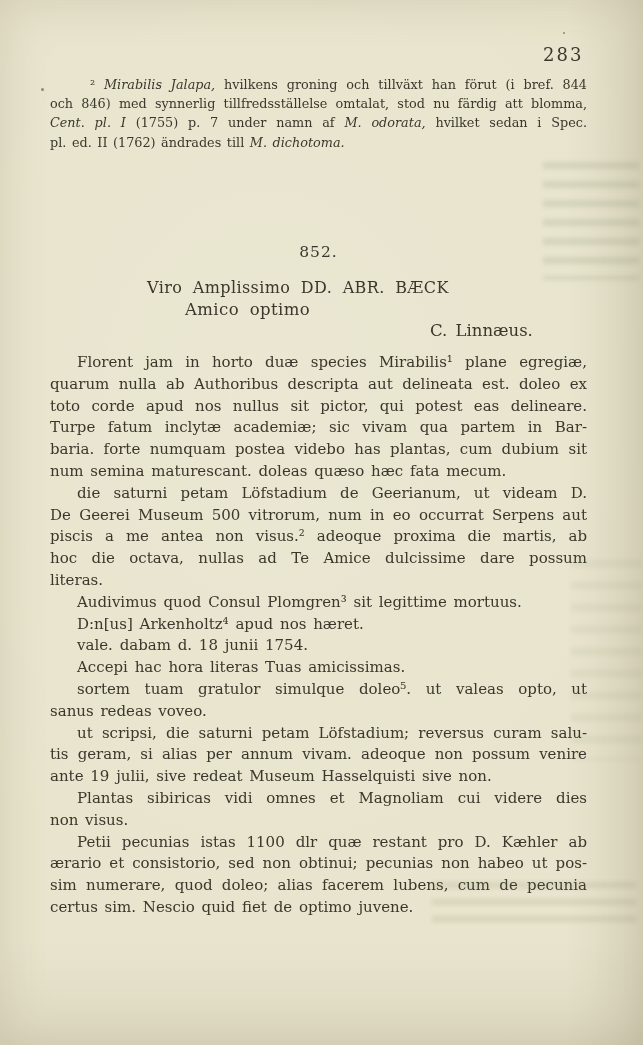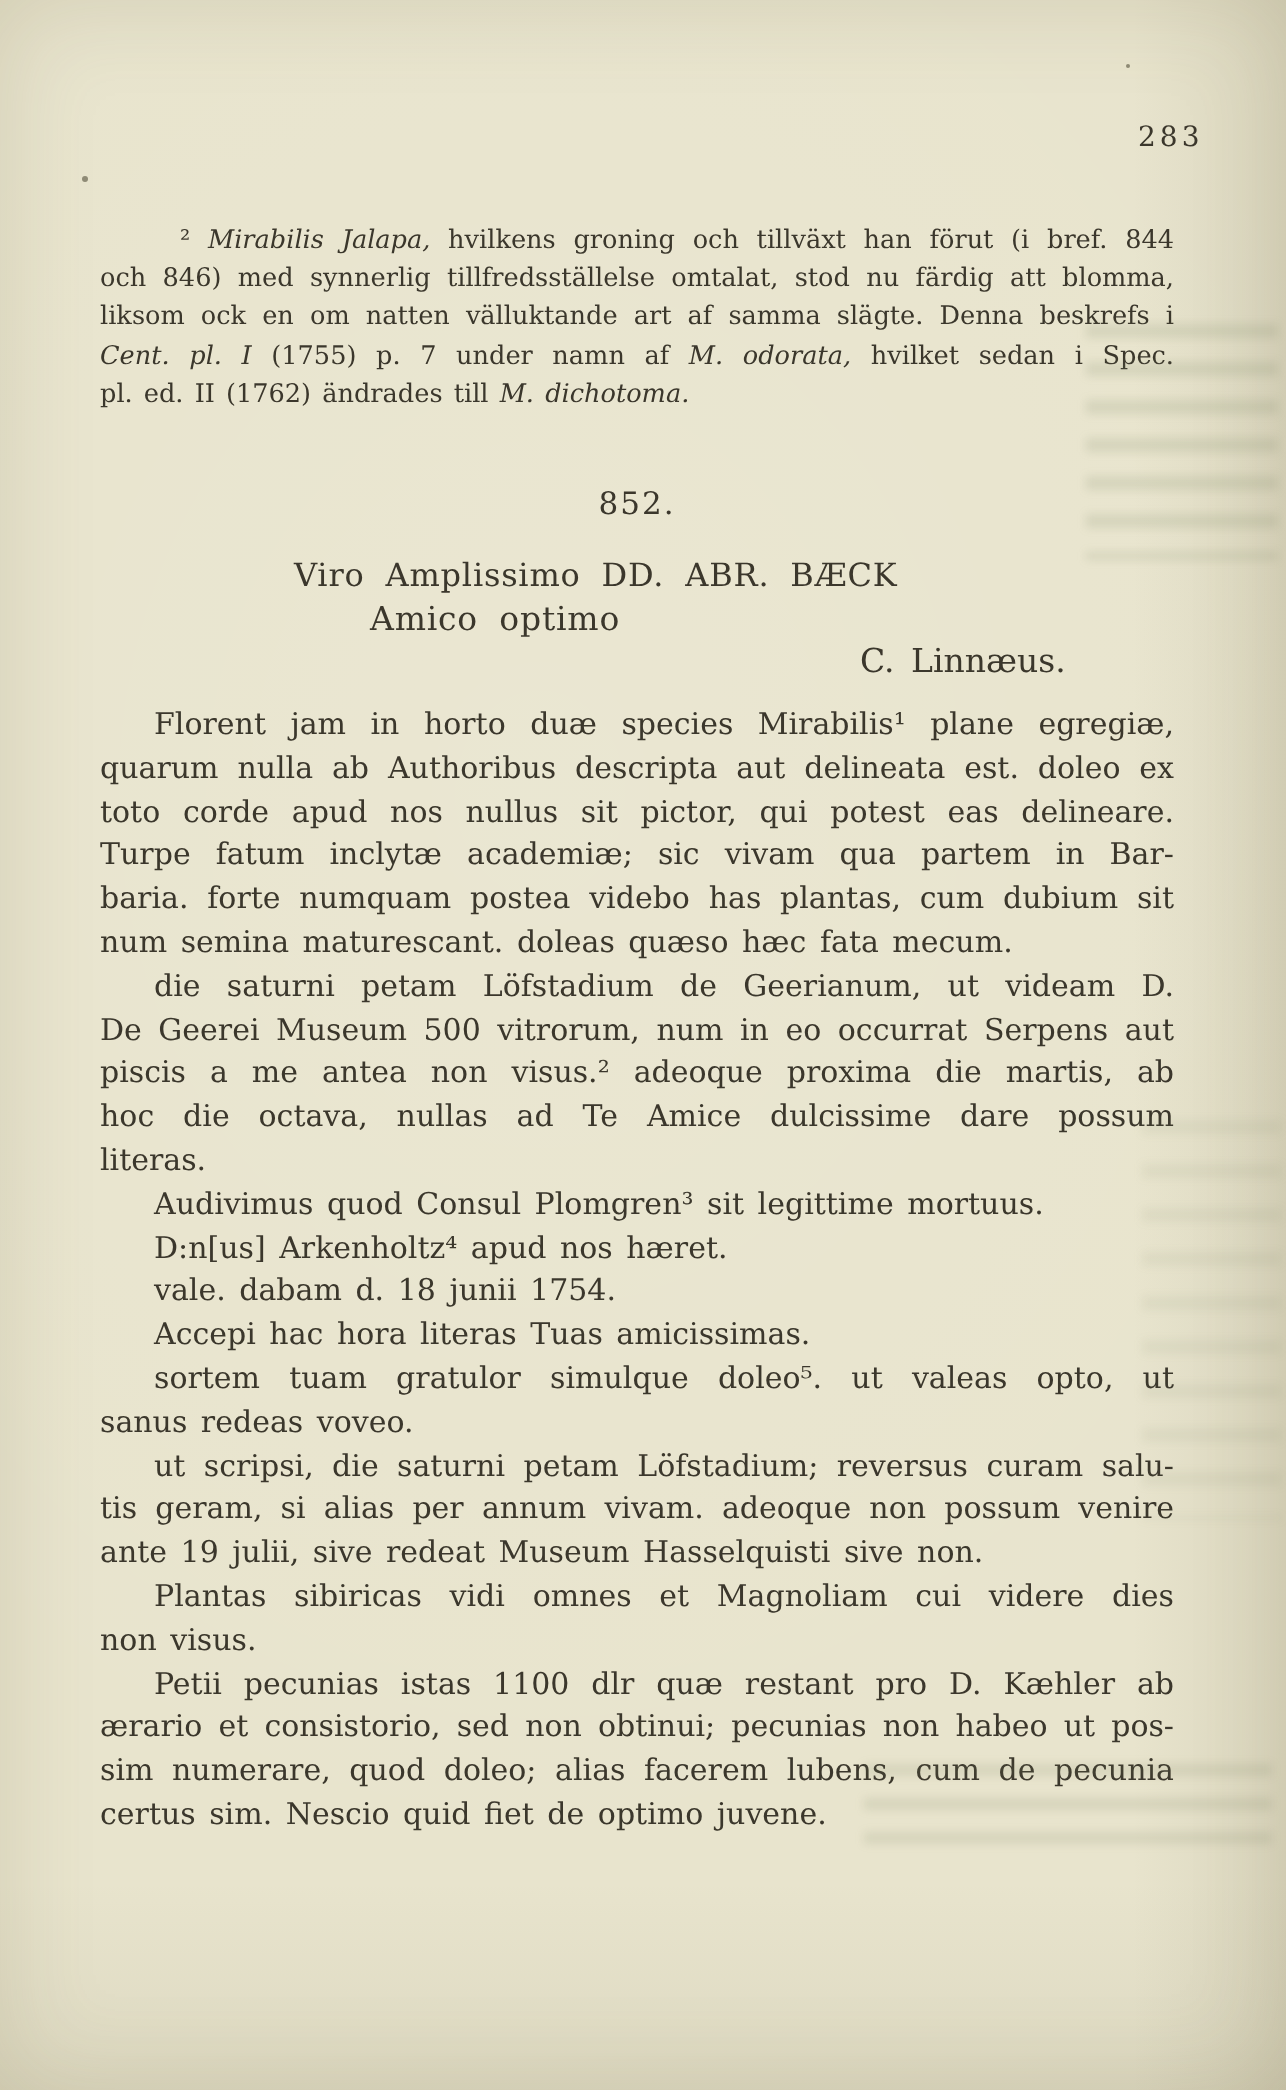--- a/index.html
+++ b/index.html
@@ -19,34 +19,32 @@
       linear-gradient(to bottom, rgba(0,0,0,0) 90%, rgba(95,88,55,0.08) 100%),
       var(--paper);
     box-shadow: inset 0 0 48px rgba(110,100,60,0.18);
     font-family: "DejaVu Serif", "Liberation Serif", serif;
     color: var(--ink);
     overflow: hidden;
   }
   .page-number {
     position: absolute;
     top: 44px;
-    left: 569px;
-    font-size: 14px;
+    left: 543px;
+    font-size: 18px;
     letter-spacing: 2px;
-    margin-top: 17px;
   }
   .footnote {
     position: absolute;
     left: 50px;
     top: 75px;
     width: 537px;
     font-size: 12.8px;
     line-height: 19.2px;
     word-spacing: 1.5px;
-    margin-top: 36px;
   }
   .letter-number {
     position: absolute;
     left: 50px;
     top: 243px;
     width: 537px;
     text-align: center;
     font-size: 15.5px;
     letter-spacing: 1px;
   }
@@ -91,21 +89,20 @@
 </head>
 <body>
 
 <div class="page">
 
   <div class="page-number">283</div>
 
   <div class="footnote">
       <div class="line just ind"><span>² </span><span class="it">Mirabilis Jalapa,</span><span> hvilkens groning och tillväxt han förut (i bref. 844</span></div>
       <div class="line just"><span>och 846) med synnerlig tillfredsställelse omtalat, stod nu färdig att blomma,</span></div>
-      <div class="line just"><span>liksom ock en om natten välluktande art af samma slägte. Denna beskrefs i</span></div>
       <div class="line just"><span class="it">Cent. pl. I</span><span> (1755) p. 7 under namn af </span><span class="it">M. odorata,</span><span> hvilket sedan i Spec.</span></div>
       <div class="line"><span>pl. ed. II (1762) ändrades till </span><span class="it">M. dichotoma.</span></div>
     </div>
 
   <div class="letter-number">852.</div>
 
   <div class="sal-line1">Viro Amplissimo DD. ABR. BÆCK</div>
   <div class="sal-line2">Amico optimo</div>
   <div class="signature">C. Linnæus.</div>
 

